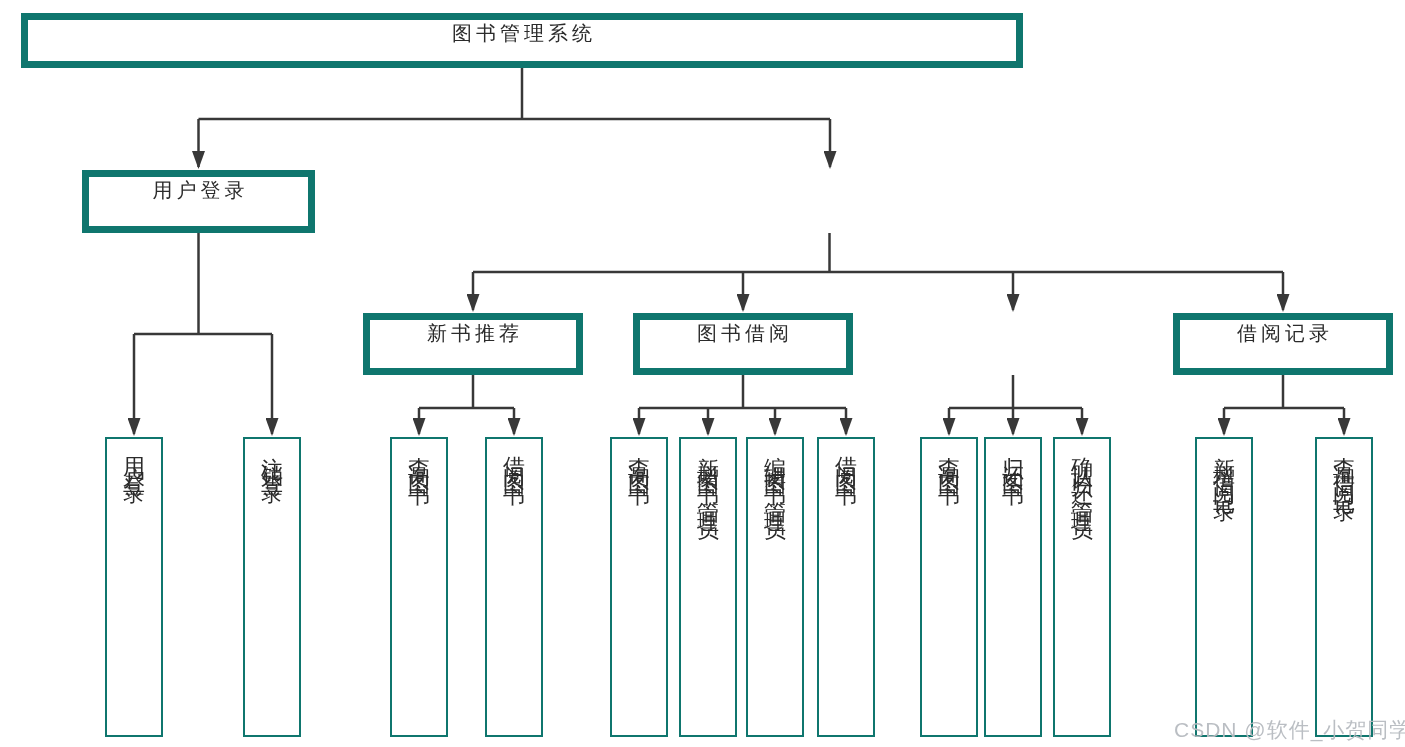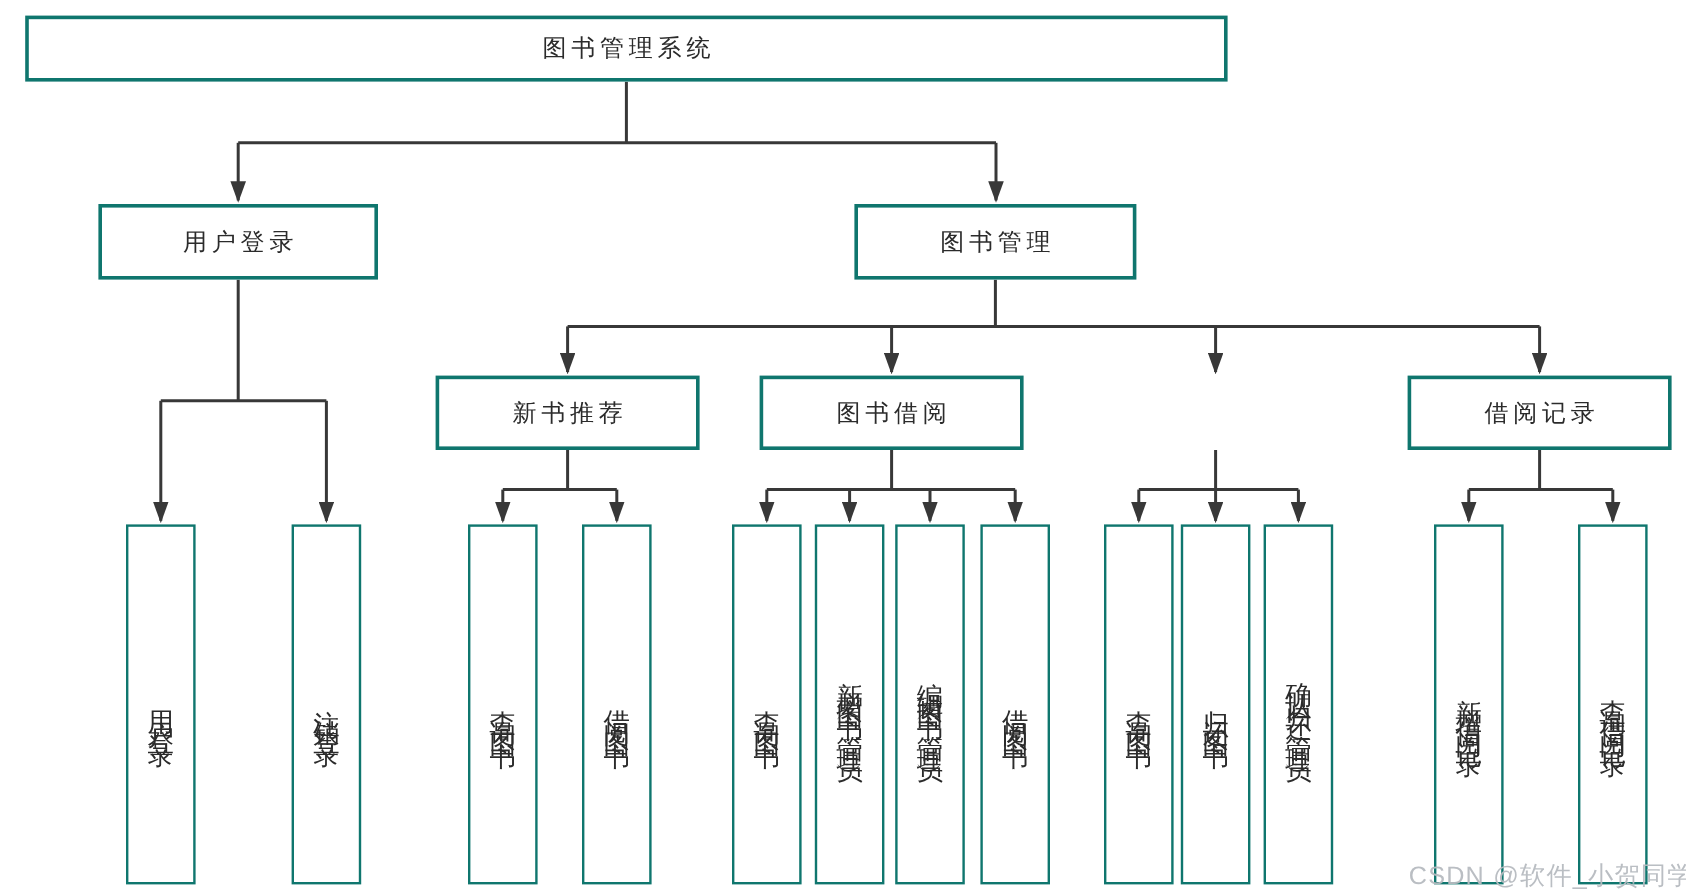--- a/index.html
+++ b/index.html
@@ -17,24 +17,24 @@
   }
   .connectors {
     position: absolute;
     left: 0;
     top: 0;
     z-index: 1;
   }
   .node {
     position: absolute;
     box-sizing: border-box;
-    border: 3px solid #0f766e;
+    border: 7px solid #0f766e;
     background: #ffffff;
     display: flex;
-    align-items: center;
+    align-items: flex-start;
     justify-content: center;
     z-index: 2;
     font-family: Liberation Serif, serif;
   }
   .node.leaf {
     border-width: 2.5px;
   }
   .h-label {
     font-size: 20px;
     color: #2b2b2b;
@@ -118,23 +118,20 @@
     </g>
   </svg>
 
   <div class="node" style="left:21px;top:13px;width:1002px;height:55px">
     <span class="h-label">图书管理系统</span>
   </div>
 
   <div class="node" style="left:82px;top:170px;width:233px;height:63px">
     <span class="h-label">用户登录</span>
   </div>
-  <div class="node" style="left:712px;top:170px;width:235px;height:63px">
-    <span class="h-label">图书管理</span>
-  </div>
 
   <div class="node" style="left:633px;top:313px;width:220px;height:62px">
     <span class="h-label">图书借阅</span>
   </div>
   <div class="node" style="left:363px;top:313px;width:220px;height:62px">
     <span class="h-label">新书推荐</span>
   </div>
   <div class="node" style="left:1173px;top:313px;width:220px;height:62px">
     <span class="h-label">借阅记录</span>
   </div>

